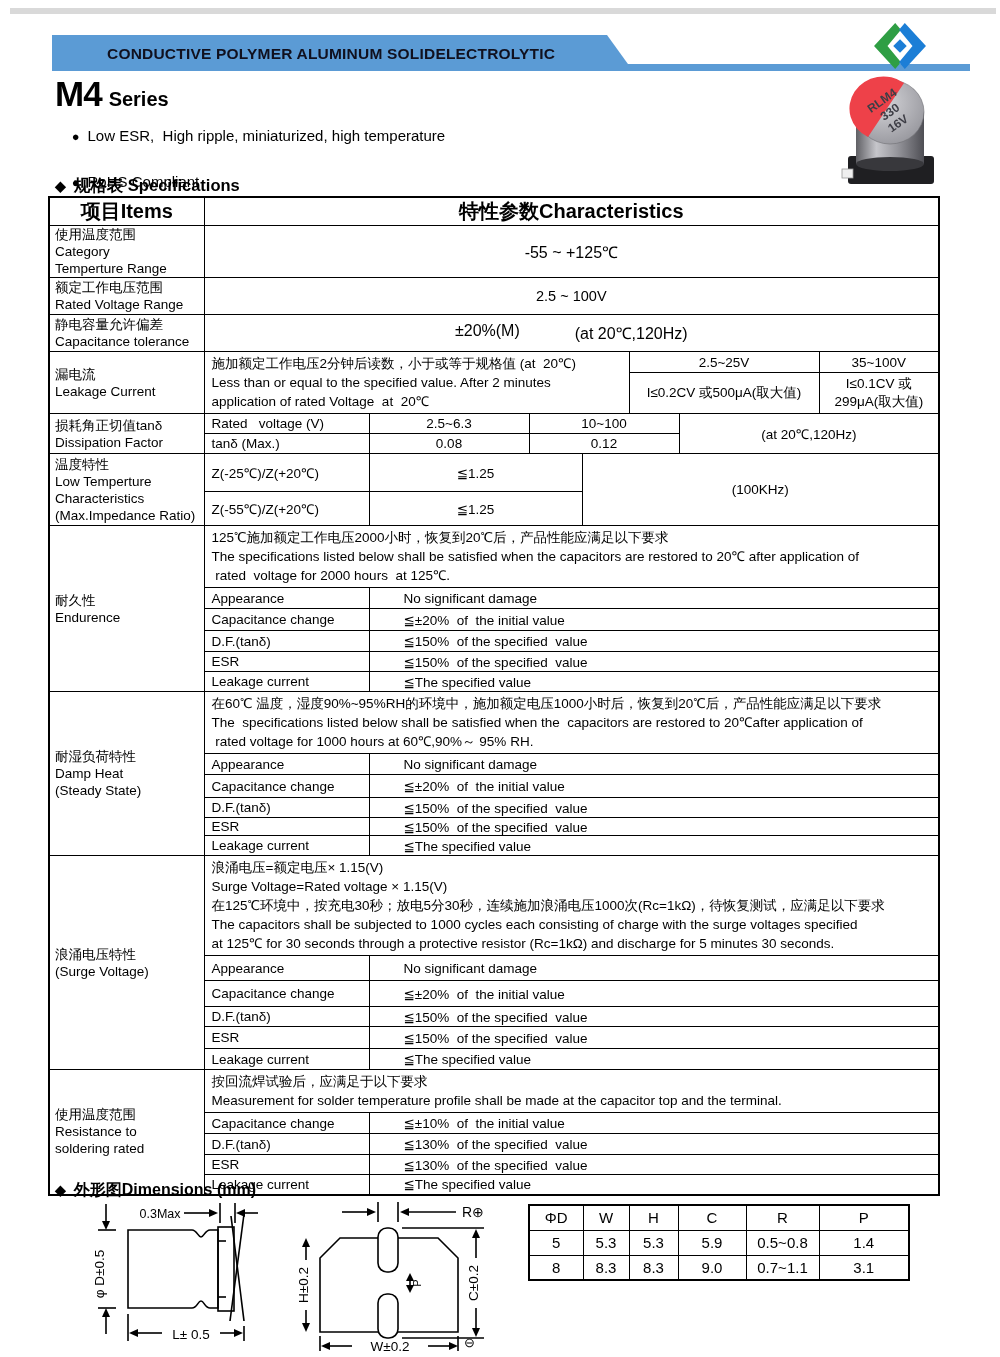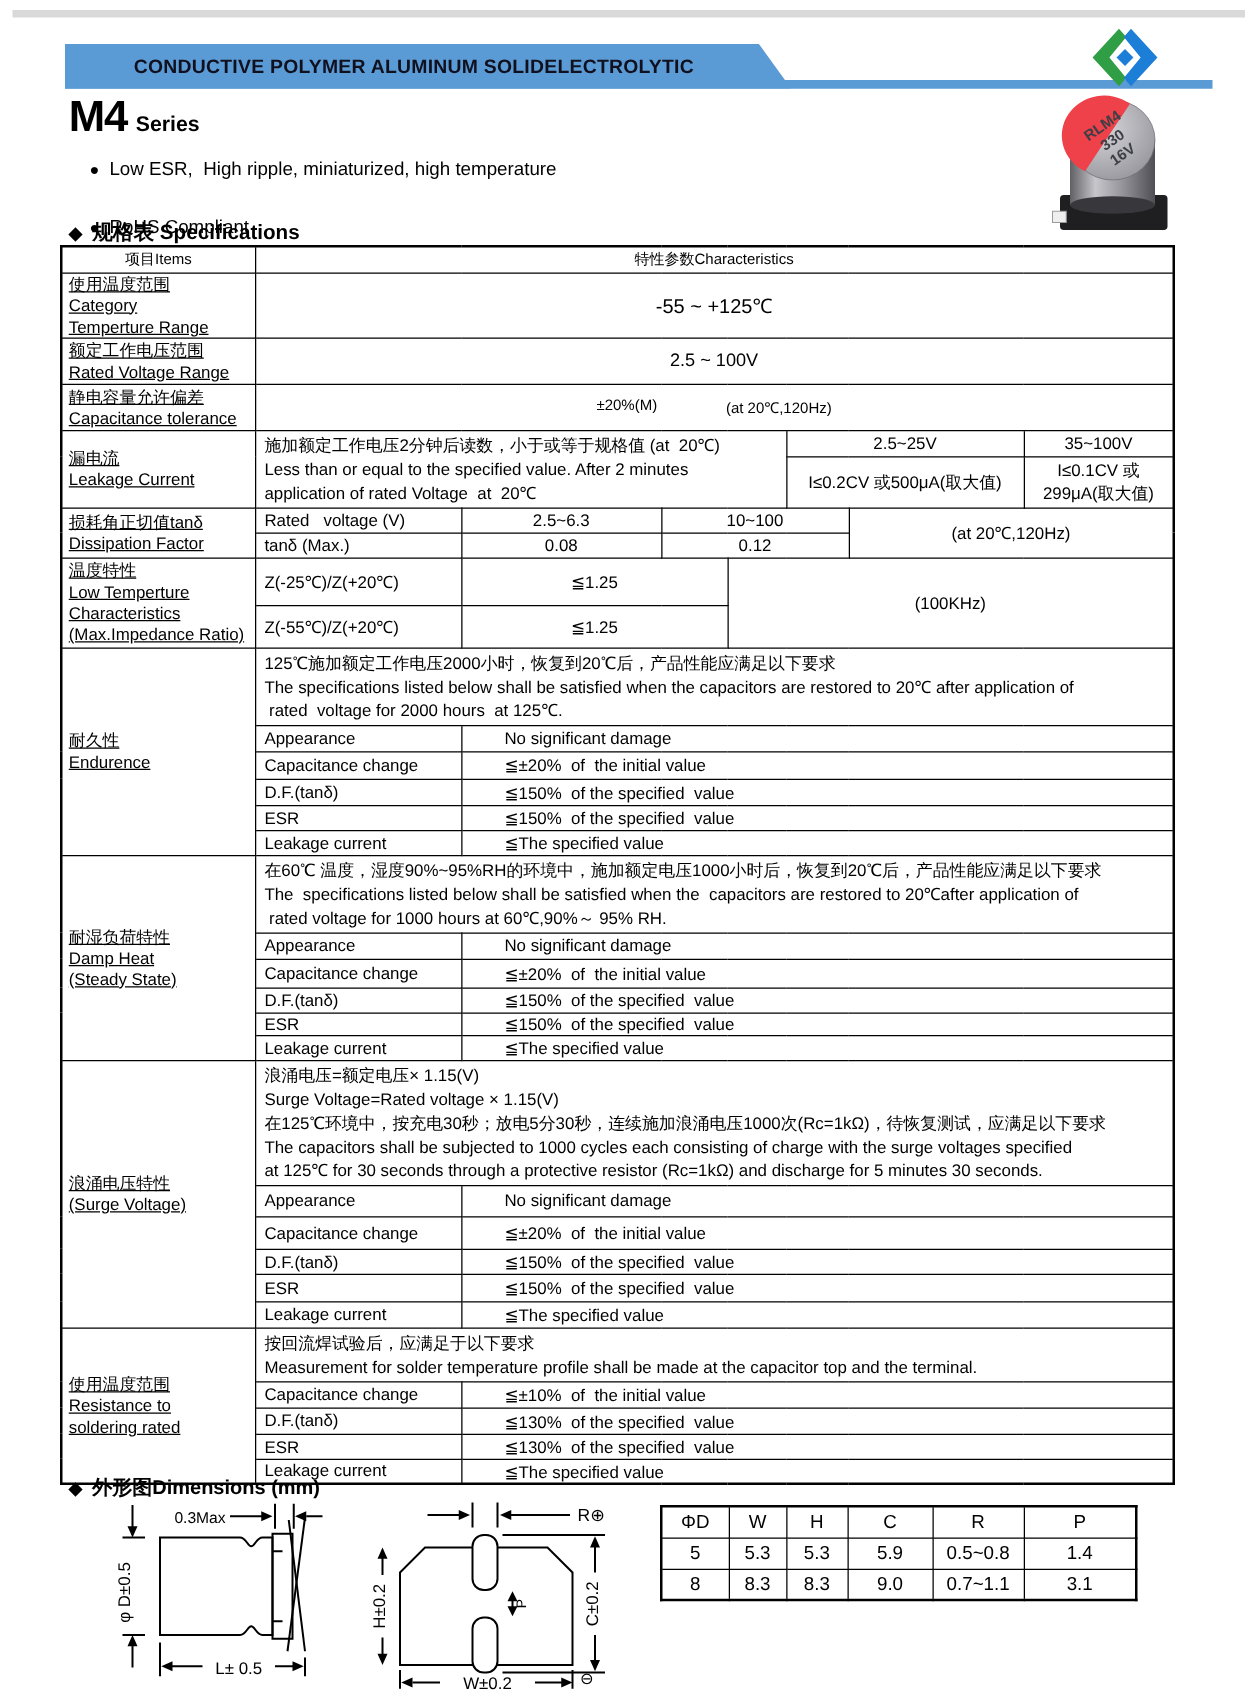--- a/index.html
+++ b/index.html
@@ -12,32 +12,32 @@
 
   
   .banner-underline { left:52px; top:64px; width:918px; height:7px; background:#5b9bd5; }
   .banner { left:52px; top:35px; width:581px; height:36px; background:#5b9bd5;
             clip-path:polygon(0 0, calc(100% - 26px) 0, 100% 100%, 0 100%); }
   .banner-title { padding-left:55px; line-height:37px; font-size:15.5px; font-weight:bold; color:#10101e; letter-spacing:.2px; }
 
   
   .series-line { left:55px; top:74px; }
   .series-name { font-size:35px; font-weight:bold; letter-spacing:-1px; }
-  .series-word { font-size:17px; font-weight:bold; margin-left:7px; }
+  .series-word { font-size:20px; font-weight:bold; margin-left:7px; }
   .feature { left:55px; font-size:15px; white-space:pre; }
   .feature .bullet { font-size:13px; margin-right:8px; }
   .sec-head { left:55px; font-size:16.5px; font-weight:bold; }
   .sec-head .diamond { font-size:14px; margin-right:8px; }
 
   
   table.spec { border-collapse:collapse; table-layout:fixed; width:892px; font-size:13.5px; border:2.5px solid #000; }
   table.spec td { border:1.5px solid #000; padding:0 4px; vertical-align:middle; overflow:hidden; }
-  table.spec td.hd { font-weight:normal; font-size:12px; text-align:center;margin-left:27px; }
+  table.spec td.hd { font-weight:bold; font-size:20px; text-align:center;margin-left:27px; }
   .c { text-align:center; }
-  .lbl div { line-height:17px;text-decoration:underline; }
+  .lbl div { line-height:17px; }
   .lbl { padding-left:5px !important; }
   .desc { padding:2px 7px !important; line-height:19px; vertical-align:top; }
   .desc div { white-space:pre-wrap; }
   .vrow { white-space:pre; padding-left:34px !important; }
   .sub { white-space:pre; padding-left:7px !important; }
 
   
   table.dim { border-collapse:collapse; table-layout:fixed; width:380px; font-size:15px; border:2.2px solid #000; }
   table.dim td { border:1.8px solid #000; text-align:center; height:25px; }
 
@@ -135,21 +135,21 @@
       </td>
       <td class="c" colspan="7" style="font-size:14.5px">2.5  ~  100V</td>
     </tr>
 
     <tr style="height:37px">
       <td class="lbl">
         <div>静电容量允许偏差</div>
             <div>Capacitance  tolerance</div>
       </td>
       <td colspan="7">
-        <div style="display:flex; justify-content:center; gap:55px; font-size:12px;">
+        <div style="display:flex; justify-content:center; gap:55px; font-size:16px;">
           <span>±20%(M)</span>
           <span>(at  20℃,120Hz)</span>
         </div>
       </td>
     </tr>
 
     <tr style="height:19px">
       <td class="lbl" rowspan="2">
         <div>漏电流</div>
             <div>Leakage  Current</div>

